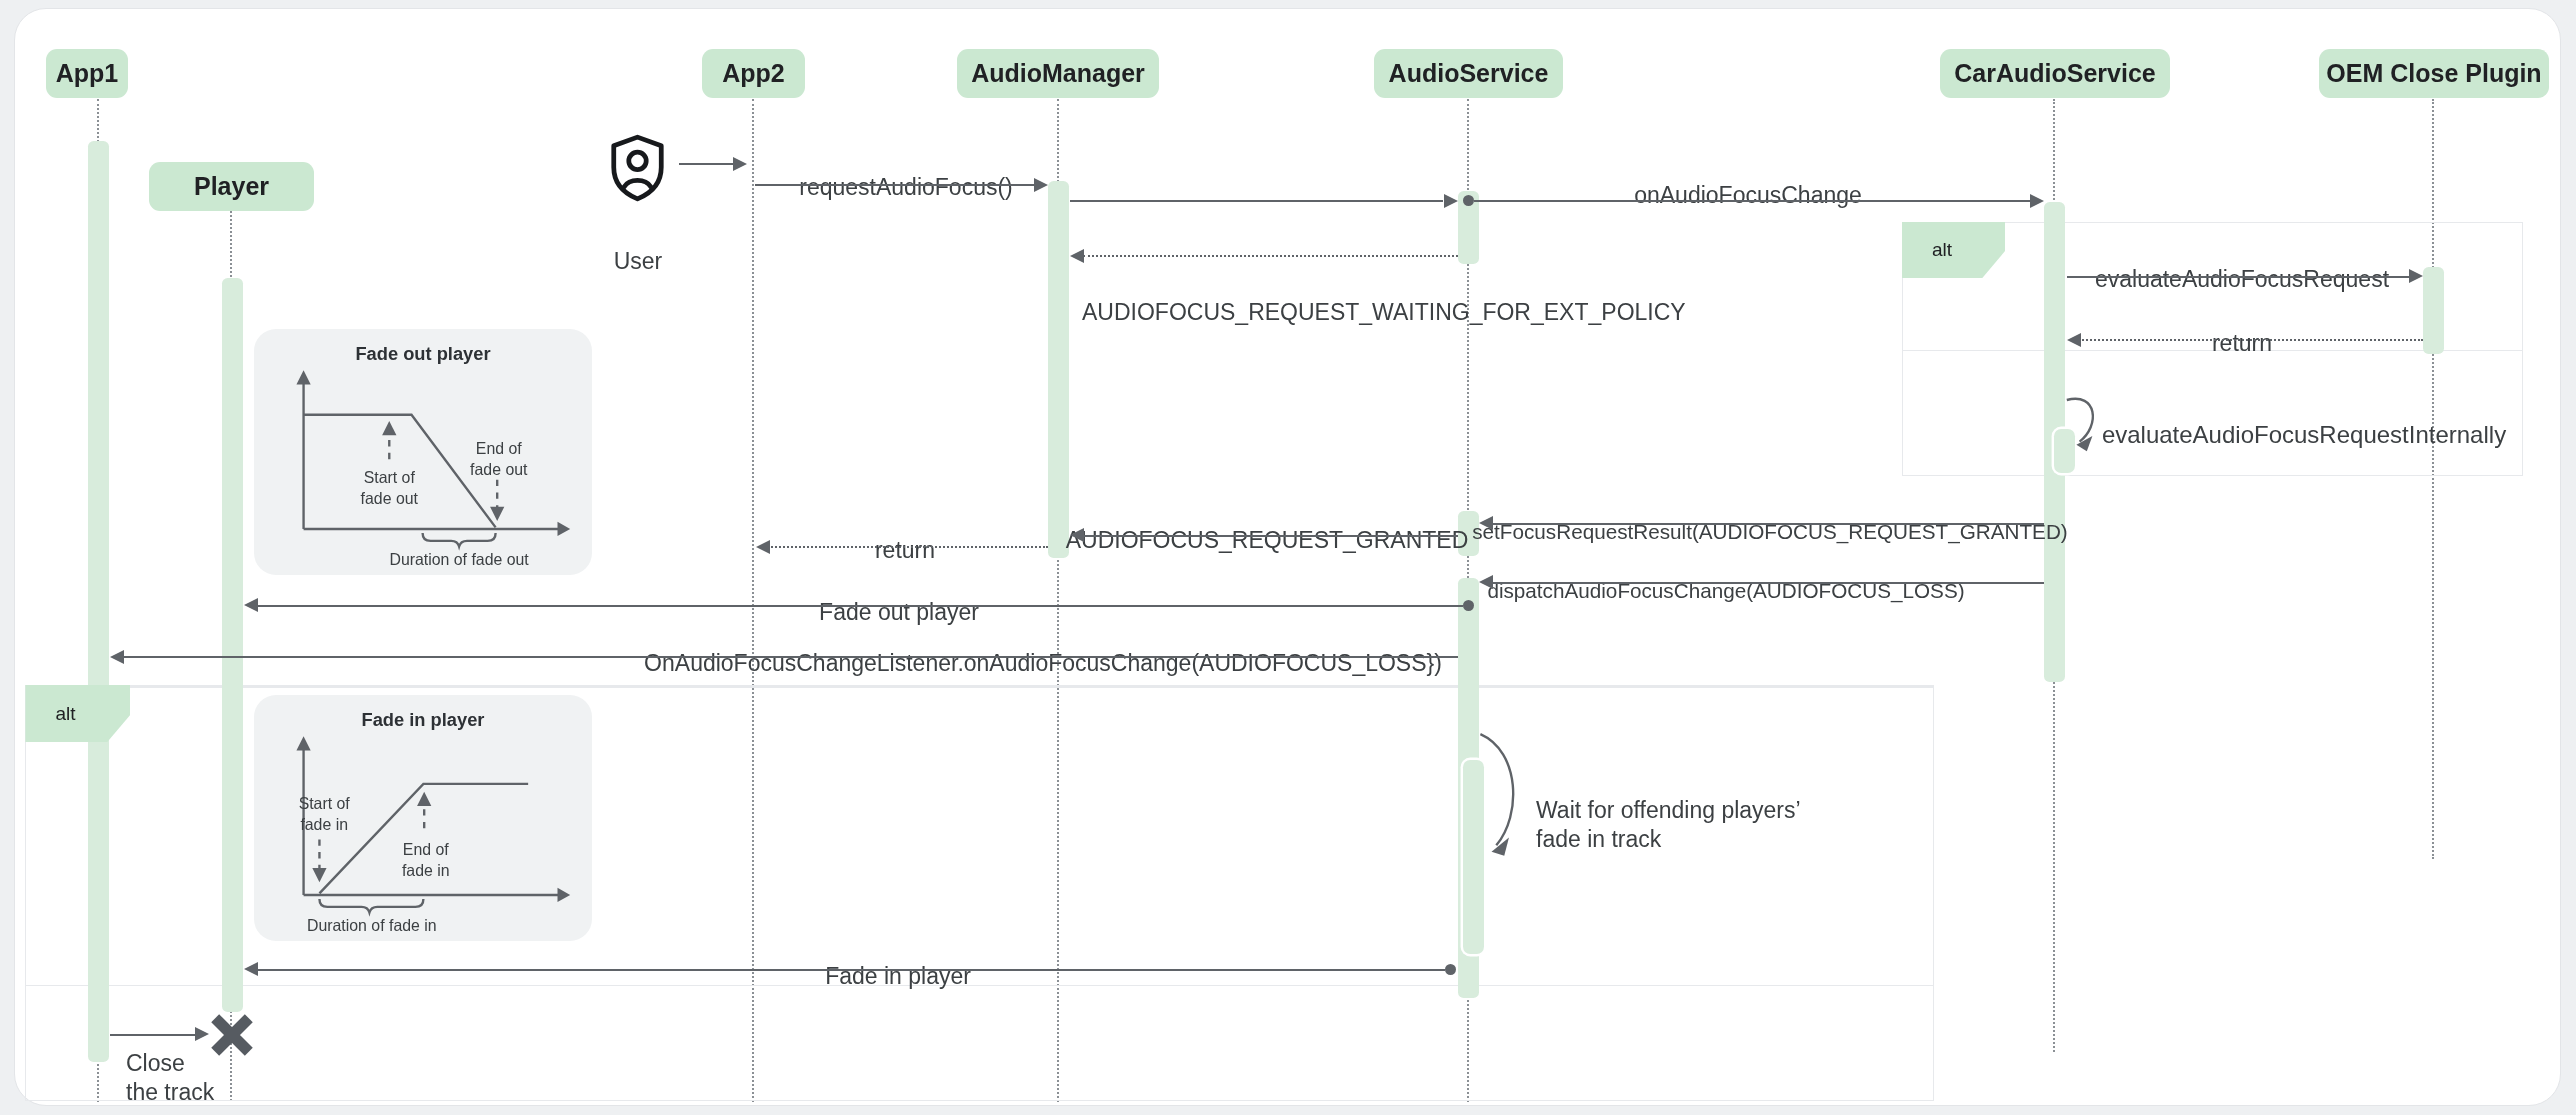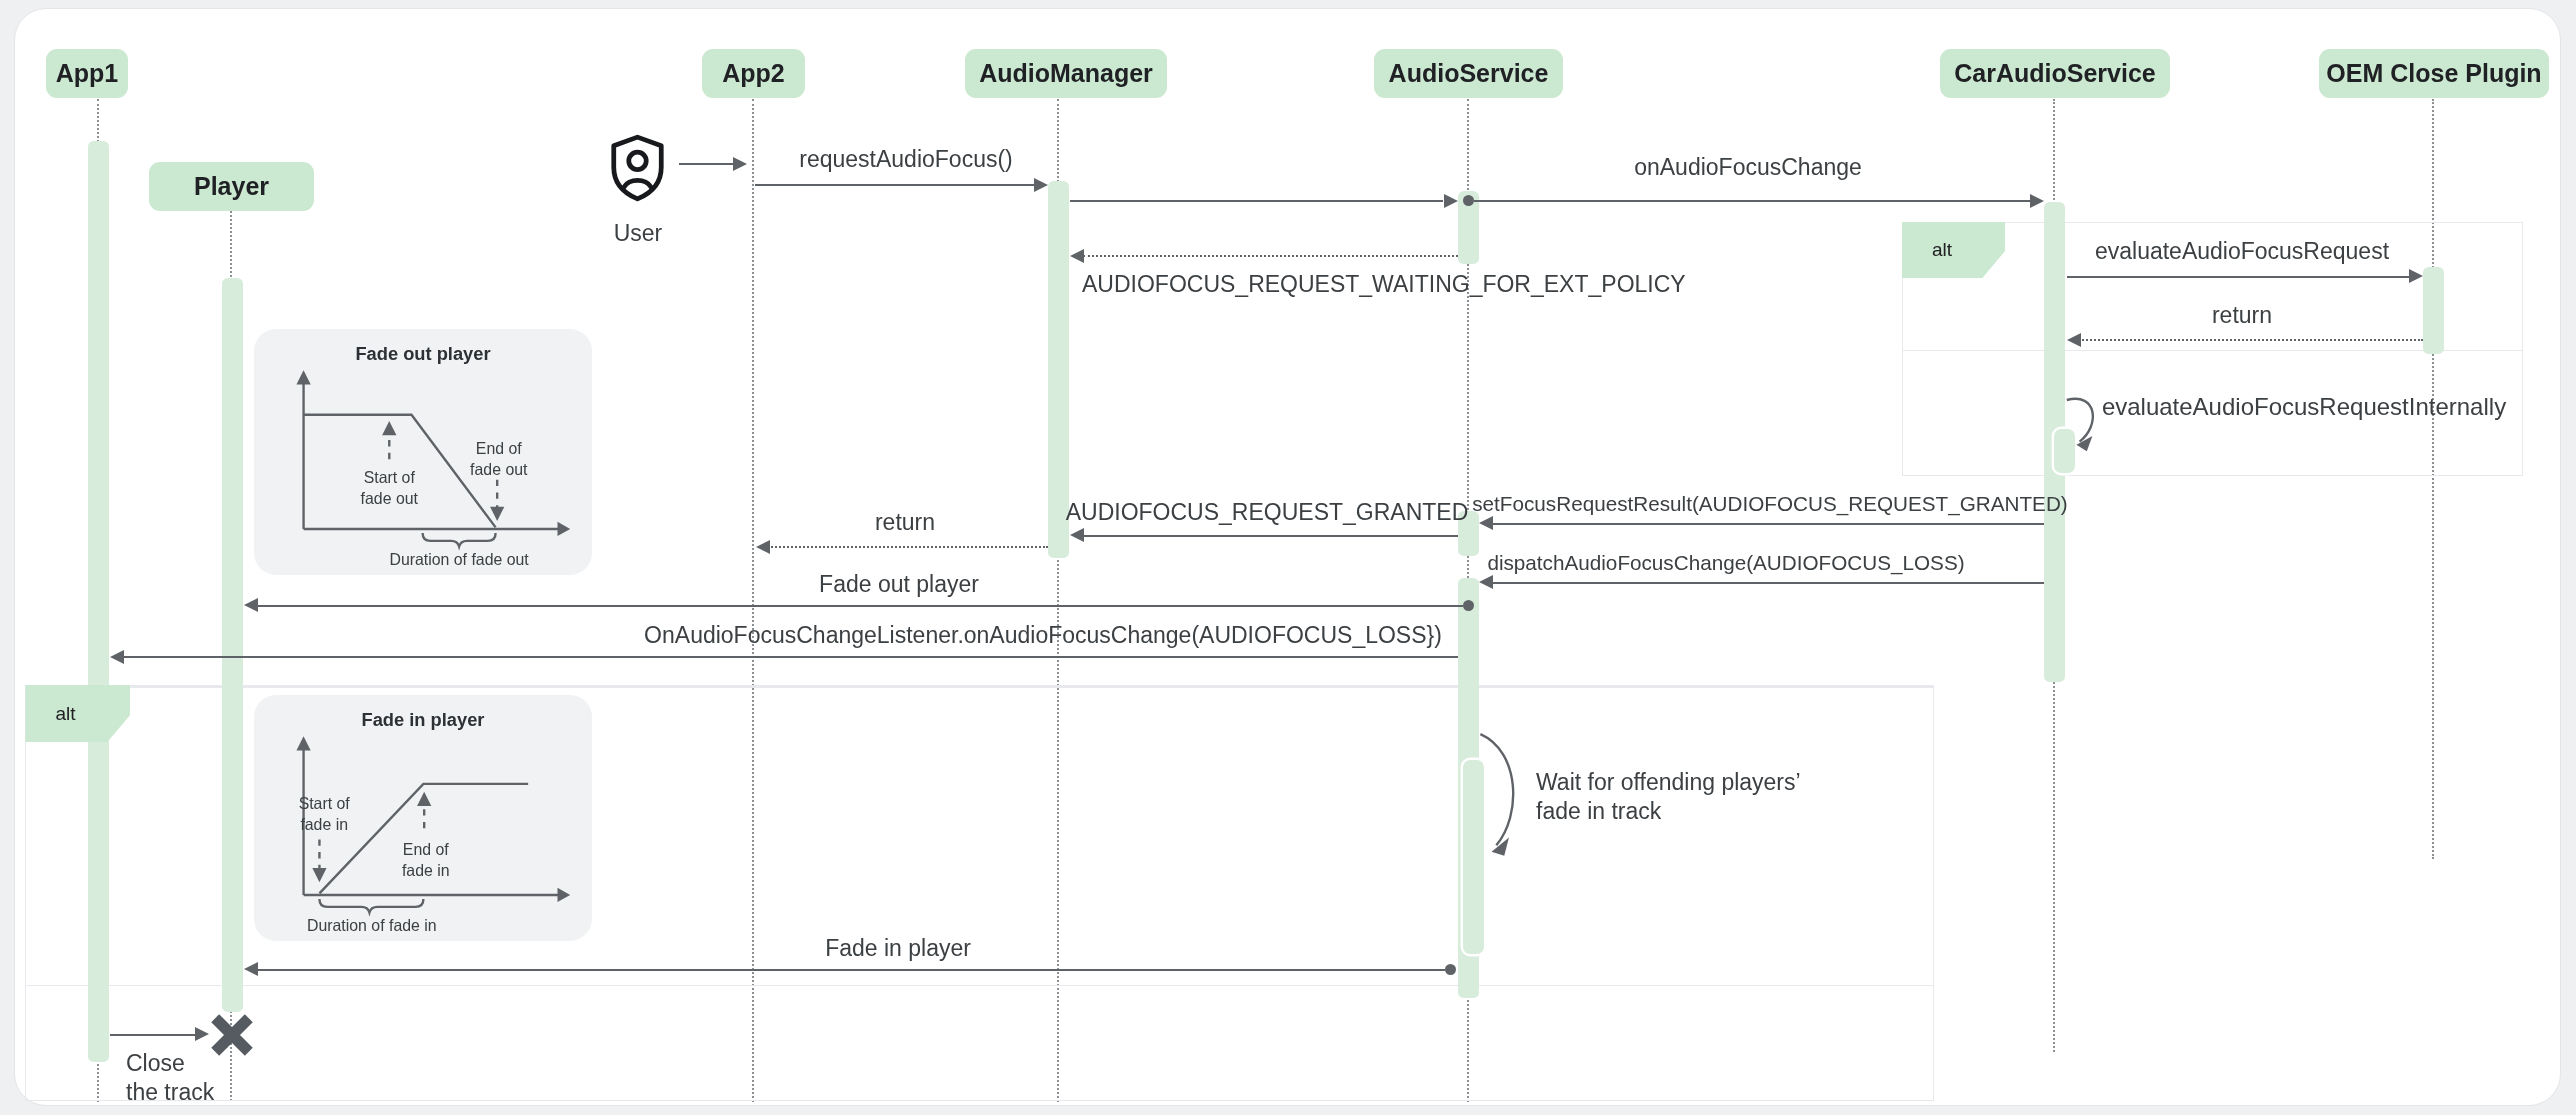--- a/index.html
+++ b/index.html
@@ -21,21 +21,21 @@
   .life{position:absolute;width:0;border-left:2.4px dotted var(--lifec);}
   .act{position:absolute;width:20.7px;background:var(--act);border-radius:5.6px;}
   .act.nested{box-shadow:0 0 0 2.4px #ffffff;border-radius:7.2px;}
 
   .ln{position:absolute;height:2.4px;background:var(--line);}
   .ld{position:absolute;height:0;border-top:2.4px dotted var(--line);}
   .ah-r{position:absolute;width:0;height:0;border-top:7.2px solid transparent;border-bottom:7.2px solid transparent;border-left:14.3px solid var(--line);}
   .ah-l{position:absolute;width:0;height:0;border-top:7.2px solid transparent;border-bottom:7.2px solid transparent;border-right:14.3px solid var(--line);}
   .dot{position:absolute;width:11px;height:11px;border-radius:50%;background:var(--line);}
 
-  .msg{position:absolute;font-size:23px;color:var(--txt);white-space:nowrap;transform:translate(-50%,-50%);}
+  .msg{position:absolute;font-size:23px;color:var(--txt);white-space:nowrap;transform:translate(-50%,-50%);margin-top:28px;}
   .msg.small{font-size:20.7px;}
   .msg.left{transform:translate(0,-50%);}
 
   .frag{position:absolute;border:1.6px solid var(--frag);}
   .frag-div{position:absolute;height:0;border-top:1.6px solid var(--frag);}
   .pent{position:absolute;background:var(--pfill);clip-path:polygon(0 0,100% 0,100% 52%,78% 100%,0 100%);display:flex;align-items:center;padding-left:30px;font-size:19px;color:var(--ptxt);}
 
   .inset{position:absolute;width:338px;background:var(--insetbg);border-radius:22px;}
   .inset-title{position:absolute;left:0;width:100%;text-align:center;top:14.3px;font-size:18.3px;font-weight:bold;color:#2d3135;}
   svg text{font-family:"Liberation Sans",sans-serif;font-size:20px;fill:var(--txt);}
@@ -111,21 +111,21 @@
 <div class="act" style="left:2044px;top:202px;height:480px;"></div>
 <div class="act nested" style="left:2054px;top:429px;height:44px;"></div>
 <div class="act" style="left:2423px;top:267px;height:87px;"></div>
 
 <div class="pent" style="left:1902px;top:222px;width:103px;height:56px;">alt</div>
 <div class="pent" style="left:25.4px;top:685px;width:105px;height:57px;">alt</div>
 
 <div class="pbox" style="left:46px;top:49px;width:82px;">App1</div>
 <div class="pbox" style="left:149px;top:162px;width:165px;">Player</div>
 <div class="pbox" style="left:702px;top:49px;width:103px;">App2</div>
-<div class="pbox" style="left:957px;top:49px;width:202px;margin-left:8px;">AudioManager</div>
+<div class="pbox" style="left:957px;top:49px;width:202px;">AudioManager</div>
 <div class="pbox" style="left:1374px;top:49px;width:189px;">AudioService</div>
 <div class="pbox" style="left:1940px;top:49px;width:230px;">CarAudioService</div>
 <div class="pbox" style="left:2319px;top:49px;width:230px;">OEM Close Plugin</div>
 
 <svg style="position:absolute;left:609px;top:133px;" width="57" height="70" viewBox="0 0 72 88">
   <path d="M36 5 L66 16 V43 C66 63 53 76 36 83 C19 76 6 63 6 43 V16 Z" fill="none" stroke="#17191c" stroke-width="6" stroke-linejoin="round"></path>
   <circle cx="36" cy="35" r="11" fill="none" stroke="#17191c" stroke-width="6"></circle>
   <path d="M19 68 C26 57 46 57 53 68" fill="none" stroke="#17191c" stroke-width="6" stroke-linecap="round"></path>
 </svg>
 <div class="msg" style="left:638px;top:233px;">User</div>

